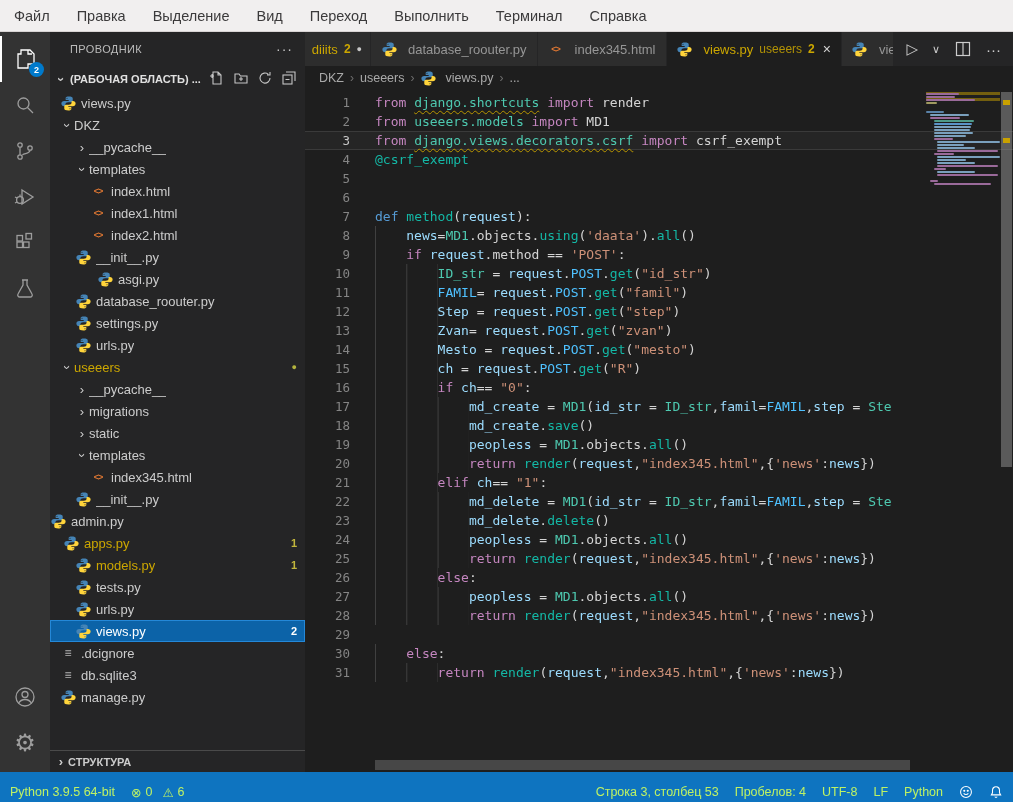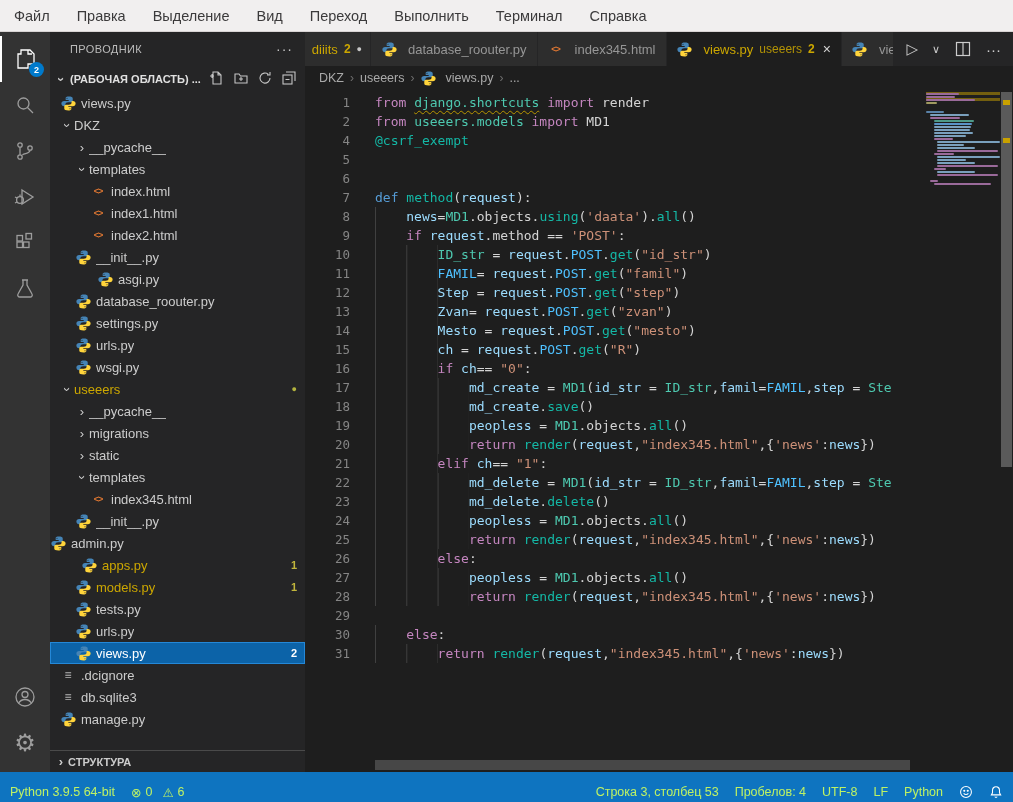--- a/index.html
+++ b/index.html
@@ -267,29 +267,20 @@
           </div>
           <div class="trow" style="padding-left: 25px;">
             <span class="ficon py">
               <svg viewBox="0 0 16 16" width="15" height="15">
                 <path fill="#4584b6" d="M8 .5C4.9.5 5 1.9 5 2.6V4.3h3.2v.9H3.3C1.6 5.2.4 6.3.4 8s1.2 2.8 2.9 2.8h1.4V9.1c0-1.6 1.3-2.4 2.9-2.4h3c1.4 0 1.9-1 1.9-2V2.6C12.5 1.2 11.1.5 8 .5zM6.4 1.8a.6.6 0 1 1 0 1.2.6.6 0 0 1 0-1.2z"></path>
                 <path fill="#ffd43b" d="M8 15.5c3.1 0 3-1.4 3-2.1v-1.7H7.8v-.9h4.9c1.7 0 2.9-1.1 2.9-2.8s-1.2-2.8-2.9-2.8h-1.4v1.7c0 1.6-1.3 2.4-2.9 2.4h-3c-1.4 0-1.9 1-1.9 2v2.1c0 1.5 1.4 2.1 4.5 2.1zm1.6-1.3a.6.6 0 1 1 0-1.2.6.6 0 0 1 0 1.2z"></path>
               </svg>
             </span>
             <span class="label">urls.py</span>
           </div>
-          <div class="trow" style="padding-left: 25px;">
-            <span class="ficon py">
-              <svg viewBox="0 0 16 16" width="15" height="15">
-                <path fill="#4584b6" d="M8 .5C4.9.5 5 1.9 5 2.6V4.3h3.2v.9H3.3C1.6 5.2.4 6.3.4 8s1.2 2.8 2.9 2.8h1.4V9.1c0-1.6 1.3-2.4 2.9-2.4h3c1.4 0 1.9-1 1.9-2V2.6C12.5 1.2 11.1.5 8 .5zM6.4 1.8a.6.6 0 1 1 0 1.2.6.6 0 0 1 0-1.2z"></path>
-                <path fill="#ffd43b" d="M8 15.5c3.1 0 3-1.4 3-2.1v-1.7H7.8v-.9h4.9c1.7 0 2.9-1.1 2.9-2.8s-1.2-2.8-2.9-2.8h-1.4v1.7c0 1.6-1.3 2.4-2.9 2.4h-3c-1.4 0-1.9 1-1.9 2v2.1c0 1.5 1.4 2.1 4.5 2.1zm1.6-1.3a.6.6 0 1 1 0-1.2.6.6 0 0 1 0 1.2z"></path>
-              </svg>
-            </span>
-            <span class="label">wsgi.py</span>
-          </div>
           <div class="trow warn" style="padding-left: 10px;">
             <span class="chev down">›</span>
             <span class="label">useeers</span>
             <span class="tdot">●</span>
           </div>
           <div class="trow" style="padding-left: 25px;">
             <span class="chev">›</span>
             <span class="label">__pycache__</span>
           </div>
           <div class="trow" style="padding-left: 25px;">
@@ -319,21 +310,21 @@
           </div>
           <div class="trow" style="">
             <span class="ficon py">
               <svg viewBox="0 0 16 16" width="15" height="15">
                 <path fill="#4584b6" d="M8 .5C4.9.5 5 1.9 5 2.6V4.3h3.2v.9H3.3C1.6 5.2.4 6.3.4 8s1.2 2.8 2.9 2.8h1.4V9.1c0-1.6 1.3-2.4 2.9-2.4h3c1.4 0 1.9-1 1.9-2V2.6C12.5 1.2 11.1.5 8 .5zM6.4 1.8a.6.6 0 1 1 0 1.2.6.6 0 0 1 0-1.2z"></path>
                 <path fill="#ffd43b" d="M8 15.5c3.1 0 3-1.4 3-2.1v-1.7H7.8v-.9h4.9c1.7 0 2.9-1.1 2.9-2.8s-1.2-2.8-2.9-2.8h-1.4v1.7c0 1.6-1.3 2.4-2.9 2.4h-3c-1.4 0-1.9 1-1.9 2v2.1c0 1.5 1.4 2.1 4.5 2.1zm1.6-1.3a.6.6 0 1 1 0-1.2.6.6 0 0 1 0 1.2z"></path>
               </svg>
             </span>
             <span class="label">admin.py</span>
           </div>
-          <div class="trow warn" style="padding-left: 31px;">
+          <div class="trow warn" style="padding-left: 13px;">
             <span class="ficon py">
               <svg viewBox="0 0 16 16" width="15" height="15">
                 <path fill="#4584b6" d="M8 .5C4.9.5 5 1.9 5 2.6V4.3h3.2v.9H3.3C1.6 5.2.4 6.3.4 8s1.2 2.8 2.9 2.8h1.4V9.1c0-1.6 1.3-2.4 2.9-2.4h3c1.4 0 1.9-1 1.9-2V2.6C12.5 1.2 11.1.5 8 .5zM6.4 1.8a.6.6 0 1 1 0 1.2.6.6 0 0 1 0-1.2z"></path>
                 <path fill="#ffd43b" d="M8 15.5c3.1 0 3-1.4 3-2.1v-1.7H7.8v-.9h4.9c1.7 0 2.9-1.1 2.9-2.8s-1.2-2.8-2.9-2.8h-1.4v1.7c0 1.6-1.3 2.4-2.9 2.4h-3c-1.4 0-1.9 1-1.9 2v2.1c0 1.5 1.4 2.1 4.5 2.1zm1.6-1.3a.6.6 0 1 1 0-1.2.6.6 0 0 1 0 1.2z"></path>
               </svg>
             </span>
             <span class="label">apps.py</span>
             <span class="tbadge">1</span>
           </div>
           <div class="trow warn" style="padding-left: 25px;">
@@ -471,20 +462,21 @@
           </span>
           <span class="sep">›</span>
           <span class="bc-item">
             <span>...</span>
           </span>
         </div>
       <div class="editor-wrap">
         <div class="code" id="code">
             <div class="cl"><span class="ln">1</span><span class="tk-k">from</span><span class="tk-p"> </span><span class="tk-w">django.shortcuts</span><span class="tk-p"> </span><span class="tk-k">import</span><span class="tk-p"> render</span></div>
             <div class="cl"><span class="ln">2</span><span class="tk-k">from</span><span class="tk-p"> </span><span class="tk-c">useeers.models</span><span class="tk-p"> </span><span class="tk-k">import</span><span class="tk-p"> MD1</span></div>
+            <div class="cl cur"><span class="ln">3</span><span class="tk-k">from</span><span class="tk-p"> </span><span class="tk-w">django.views.decorators.csrf</span><span class="tk-p"> </span><span class="tk-k">import</span><span class="tk-p"> csrf_exempt</span></div>
             <div class="cl"><span class="ln">4</span><span class="tk-f">@csrf_exempt</span></div>
             <div class="cl"><span class="ln">5</span></div>
             <div class="cl"><span class="ln">6</span></div>
             <div class="cl"><span class="ln">7</span><span class="tk-d">def</span><span class="tk-p"> </span><span class="tk-f">method</span><span class="tk-p">(</span><span class="tk-v">request</span><span class="tk-p">):</span></div>
             <div class="cl"><span class="ln">8</span><span class="ind" style="width: 4ch;"></span><span class="tk-v">news</span><span class="tk-p">=</span><span class="tk-c">MD1</span><span class="tk-p">.objects.</span><span class="tk-f">using</span><span class="tk-p">(</span><span class="tk-s">'daata'</span><span class="tk-p">).</span><span class="tk-f">all</span><span class="tk-p">()</span></div>
             <div class="cl"><span class="ln">9</span><span class="ind" style="width: 4ch;"></span><span class="tk-k">if</span><span class="tk-p"> </span><span class="tk-v">request</span><span class="tk-p">.method == </span><span class="tk-s">'POST'</span><span class="tk-p">:</span></div>
             <div class="cl"><span class="ln">10</span><span class="ind" style="width: 8ch;"></span><span class="tk-c">ID_str</span><span class="tk-p"> = </span><span class="tk-v">request</span><span class="tk-p">.</span><span class="tk-C">POST</span><span class="tk-p">.</span><span class="tk-f">get</span><span class="tk-p">(</span><span class="tk-s">"id_str"</span><span class="tk-p">)</span></div>
             <div class="cl"><span class="ln">11</span><span class="ind" style="width: 8ch;"></span><span class="tk-C">FAMIL</span><span class="tk-p">= </span><span class="tk-v">request</span><span class="tk-p">.</span><span class="tk-C">POST</span><span class="tk-p">.</span><span class="tk-f">get</span><span class="tk-p">(</span><span class="tk-s">"famil"</span><span class="tk-p">)</span></div>
             <div class="cl"><span class="ln">12</span><span class="ind" style="width: 8ch;"></span><span class="tk-v">Step</span><span class="tk-p"> = </span><span class="tk-v">request</span><span class="tk-p">.</span><span class="tk-C">POST</span><span class="tk-p">.</span><span class="tk-f">get</span><span class="tk-p">(</span><span class="tk-s">"step"</span><span class="tk-p">)</span></div>
             <div class="cl"><span class="ln">13</span><span class="ind" style="width: 8ch;"></span><span class="tk-v">Zvan</span><span class="tk-p">= </span><span class="tk-v">request</span><span class="tk-p">.</span><span class="tk-C">POST</span><span class="tk-p">.</span><span class="tk-f">get</span><span class="tk-p">(</span><span class="tk-s">"zvan"</span><span class="tk-p">)</span></div>

